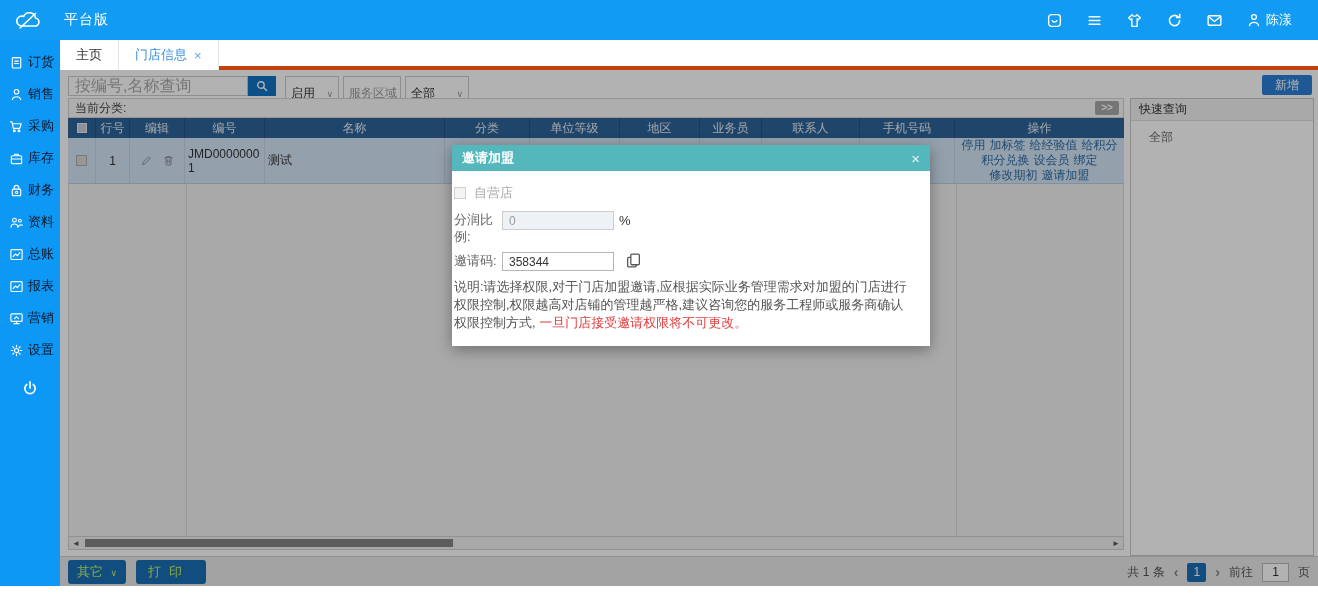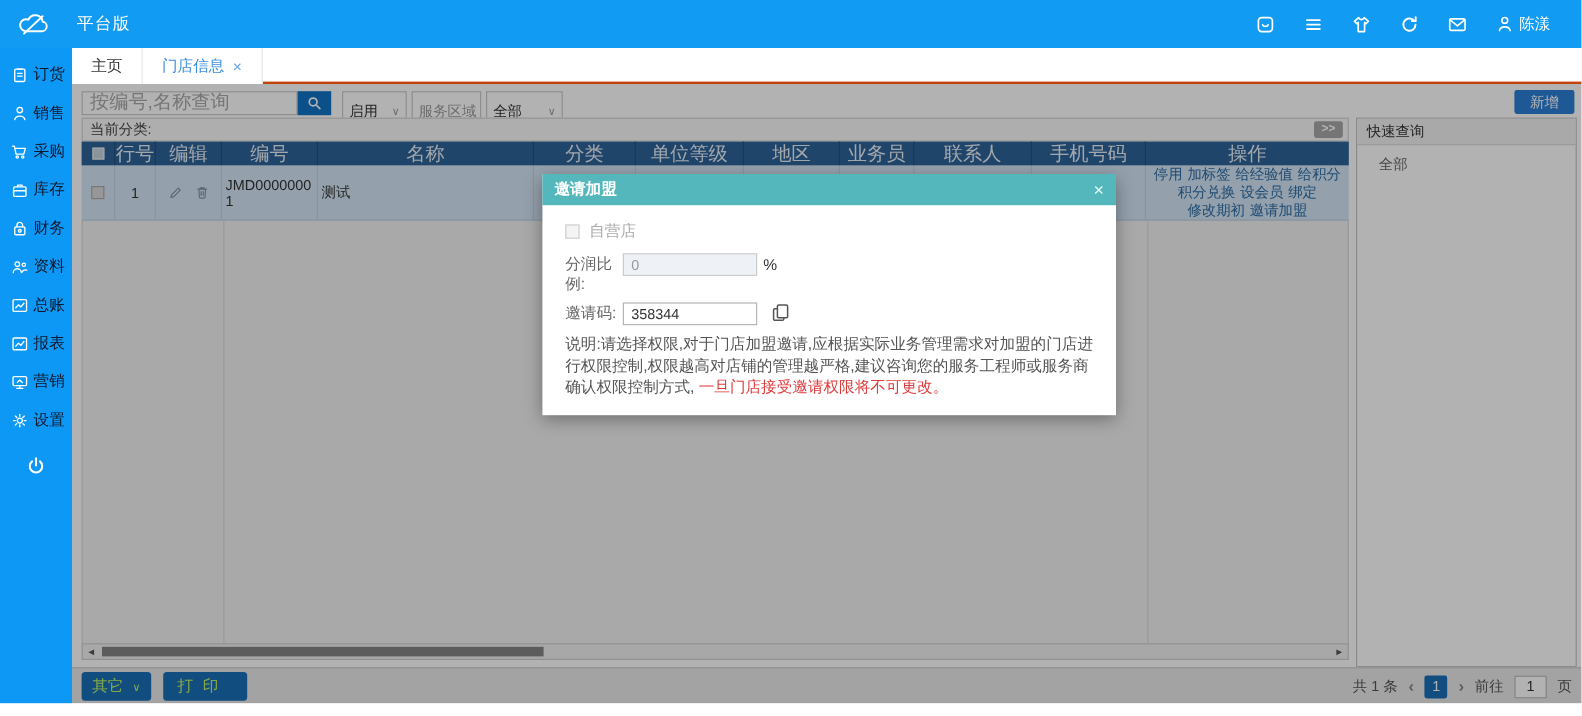--- a/index.html
+++ b/index.html
@@ -18,21 +18,21 @@
 
   
   .sidebar { position:absolute; left:0; top:40px; width:60px; height:546px;
     background:#0E98F5; z-index:15; padding-top:6px; }
   .side-item { height:32px; display:flex; align-items:center; padding-left:9px;
     color:#0f172a; font-size:13px; cursor:pointer; gap:4px; white-space:nowrap; }
   .side-power { margin-top:14px; display:flex; justify-content:center; cursor:pointer; }
 
   
   .tabrow { position:absolute; left:60px; top:40px; width:1258px; height:30px;
-    background:#fff; display:flex; border-bottom:2px solid #c2410c; z-index:10; }
+    background:#fff; display:flex; border-bottom:4px solid #c2410c; z-index:10; }
   .tab { height:30px; display:flex; align-items:center; padding:0 16px; font-size:13px;
     color:#333; border-right:1px solid #E5E5E5; cursor:pointer; background:#fff; }
   .tab.active { color:#3D8FE0; }
   .tab .close { margin-left:7px; color:#5FA4E8; font-size:13px; }
 
   
   .content { position:absolute; left:60px; top:70px; width:1258px; height:516px;
     background:#FFFFFF; }
 
   
@@ -53,21 +53,21 @@
   
   .cat-bar { position:absolute; left:8px; top:28px; width:1056px; height:20px;
     background:#FAFAFA; border:1px solid #D5D5D5; font-size:12px; color:#444;
     display:flex; align-items:center; padding-left:6px; }
   .expand-btn { position:absolute; right:4px; top:2px; width:24px; height:14px; background:#A8A8A8;
     color:#fff; border:none; border-radius:2px; font-size:10px; font-weight:bold; line-height:12px; cursor:pointer; }
 
   
   .thead { position:absolute; left:8px; top:48px; width:1056px; height:20px; display:flex;
     background:#2E6399; }
-  .th { color:#E9EFF6; font-size:16px; display:flex; align-items:center; justify-content:center;
+  .th { color:#E9EFF6; font-size:12px; display:flex; align-items:center; justify-content:center;
     border-right:1px solid #24527F; height:20px; }
   .trow { position:absolute; left:8px; top:68px; width:1056px; height:46px; display:flex;
     background:#D4E6F6; border-bottom:1px solid #BCCFE0; cursor:pointer; }
   .td { font-size:12px; color:#333; display:flex; align-items:center;
     border-right:1px solid #C4D5E5; padding:0 3px; overflow:hidden; }
   .td.center { justify-content:center; }
   .code-cell { word-break:break-all; line-height:14px; }
   .hdr-chk { width:10px; height:10px; background:#C7D3DF; border:1px solid #E6ECF2; }
   .row-chk { width:11px; height:11px; background:#D8D8D8; border:1px solid #ADADAD; }
   .edit-icons { display:flex; gap:9px; align-items:center; }
@@ -111,21 +111,21 @@
     font-size:12px; color:#333; background:#fff; }
 
   
   .overlay { position:absolute; left:0; top:0; width:1258px; height:516px;
     background:rgba(0,0,0,0.30); z-index:40; }
   .modal { position:absolute; left:392px; top:75px; width:478px; z-index:60;
     background:#fff; box-shadow:0 4px 14px rgba(0,0,0,0.35); }
   .modal-header { height:26px; background:#53B7BC; display:flex; align-items:center; padding:0 10px; }
   .modal-title { color:#fff; font-size:13px; font-weight:bold; }
   .modal-close { margin-left:auto; color:rgba(255,255,255,0.85); font-size:15px; cursor:pointer; }
-  .modal-body { padding:10px 14px 14px 19px; }
+  .modal-body { padding:10px 14px 14px 2px; }
   .chk-row { display:flex; align-items:center; gap:8px; margin:3px 0 9px 0; }
   .dis-chk { width:12px; height:12px; background:#F4F4F4; border:1px solid #CFCFCF; }
   .dis-chk-label { font-size:13px; color:#AAA; }
   .form-row { display:flex; margin-bottom:7px; }
   .form-label { width:48px; font-size:13px; color:#666; line-height:17px; flex:none; }
   .form-input { width:112px; height:19px; border:1px solid #CCC; font-size:12px; padding:0 6px; }
   .profit-input { background:#EEF2F7; color:#999; }
   .invite-input { background:#fff; border-color:#B5B5B5; color:#333; }
   .suffix { font-size:13px; color:#333; margin-left:5px; line-height:19px; }
   .copy-btn { margin-left:11px; background:none; border:none; cursor:pointer; padding:0; display:flex; align-items:flex-start; }

